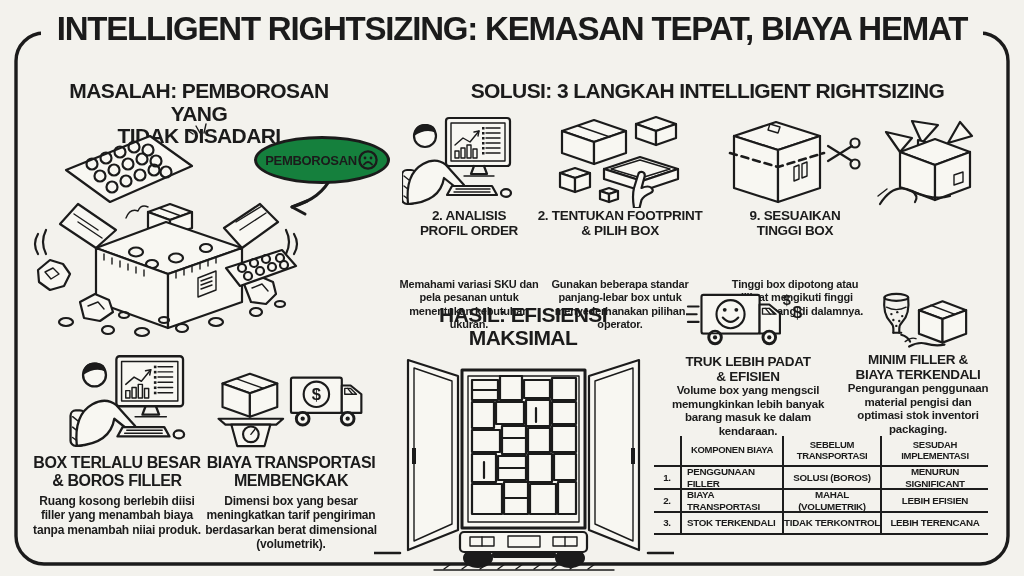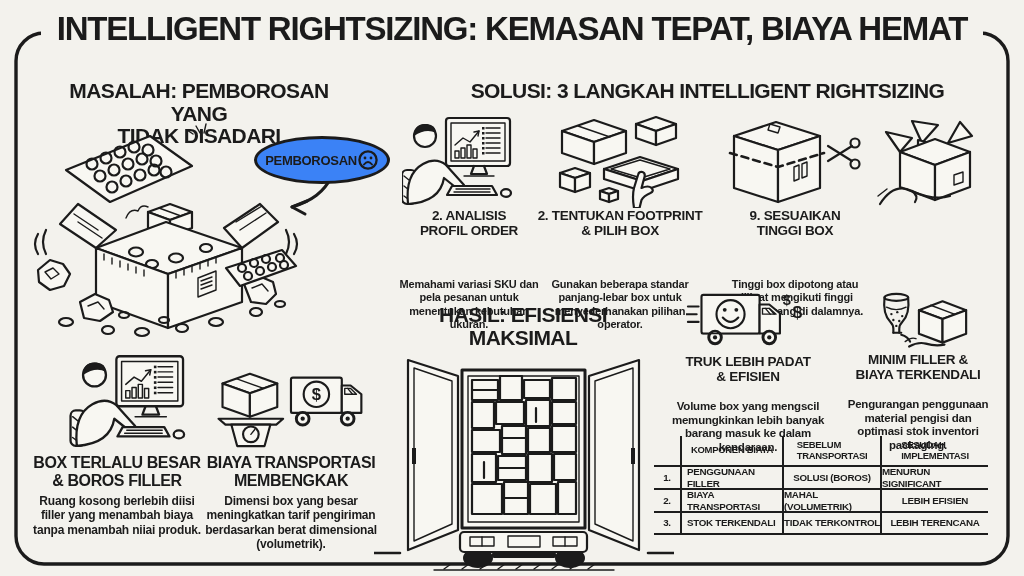--- a/index.html
+++ b/index.html
@@ -15,37 +15,37 @@
   .poster-title {
     top:10px; left:0; width:1024px; text-align:center;
     font-size:33px; font-weight:700; letter-spacing:-1.2px; z-index:6;
   }
   .poster-title span { background:#f3f2ed; padding:0 16px; }
   .sec-h { font-size:21px; font-weight:700; letter-spacing:-0.6px; line-height:1.08; }
   .step-t { font-size:13.5px; font-weight:700; letter-spacing:-0.3px; line-height:1.12; margin-bottom:3px; }
   .step-d { font-size:11px; font-weight:700; letter-spacing:-0.2px; line-height:1.2;margin-top:40px; }
   .card-t { font-size:16px; font-weight:700; letter-spacing:-0.4px; line-height:1.12; margin-bottom:4px; }
   .card-d { font-size:12px; font-weight:700; letter-spacing:-0.2px; line-height:1.2; }
-  .ben-t { font-size:13.5px; font-weight:700; letter-spacing:-0.3px; line-height:1.12; margin-bottom:16px; }
+  .ben-t { font-size:13.5px; font-weight:700; letter-spacing:-0.3px; line-height:1.12; margin-bottom:0; }
   .ben-d { font-size:11.5px; font-weight:700; letter-spacing:-0.2px; line-height:1.18; }
   
   .bubble {
     left:254px; top:136px; width:130px; height:42px;
     border:3px solid #1b1b1b; border-radius:50%;
     display:flex; align-items:center; justify-content:center; 
-    font-size:13px; font-weight:700; letter-spacing:-0.3px; background:#3b82f6; z-index:4;
+    font-size:13px; font-weight:700; letter-spacing:-0.3px; background:#15803d; z-index:4;
   }
   
   .cmp-table {
     left:654px; top:436px; width:334px;
     display:grid; grid-template-columns:26px 102px 98px 108px;
     grid-template-rows:31px 23px 23px 22px;
   }
   .tc {
-    display:flex; align-items:center; justify-content:center; 
+    display:flex; align-items:center; justify-content:center; text-align:center;
     font-weight:700; font-size:9.8px; letter-spacing:-0.3px;
     border-bottom:2px solid #1d1d1d; line-height:1.15;
   }
   .tc.vln { border-left:2px solid #1d1d1d; }
   .tc.th { font-size:9.5px; border-bottom-width:2.5px; }
   .tc.lft { justify-content:flex-start; padding-left:5px; text-align:left; }
   
   .dd path, .dd rect, .dd circle, .dd ellipse, .dd line, .dd polyline, .dd polygon {
     fill:none; stroke:#1b1b1b; stroke-width:2.2; stroke-linecap:round; stroke-linejoin:round;
   }

